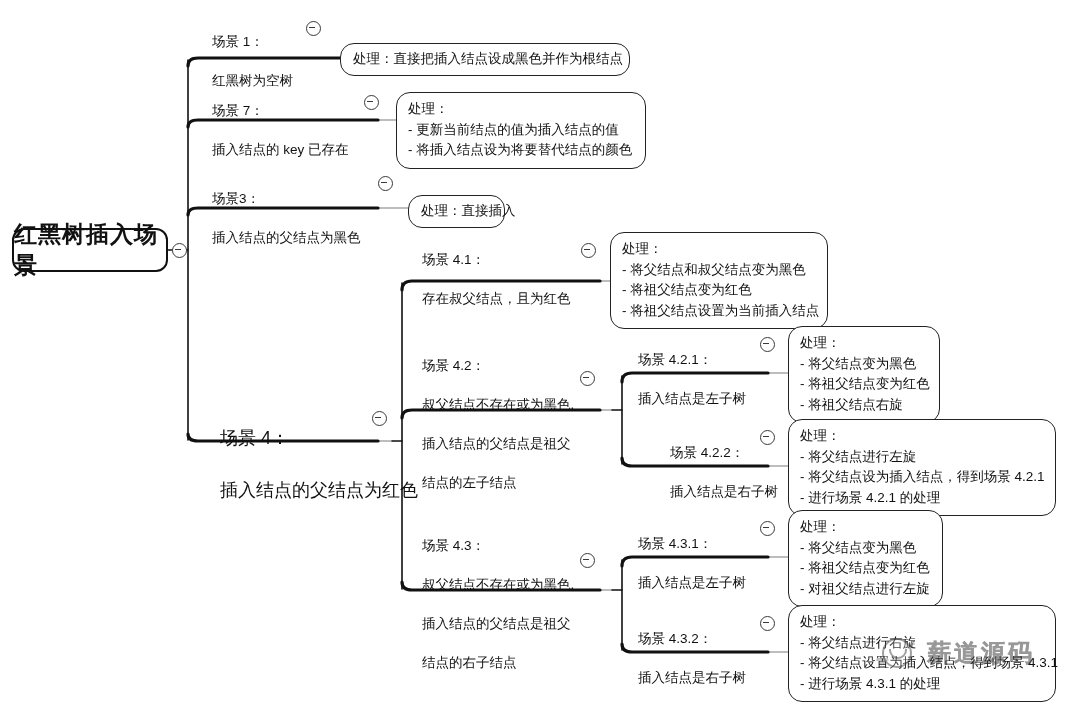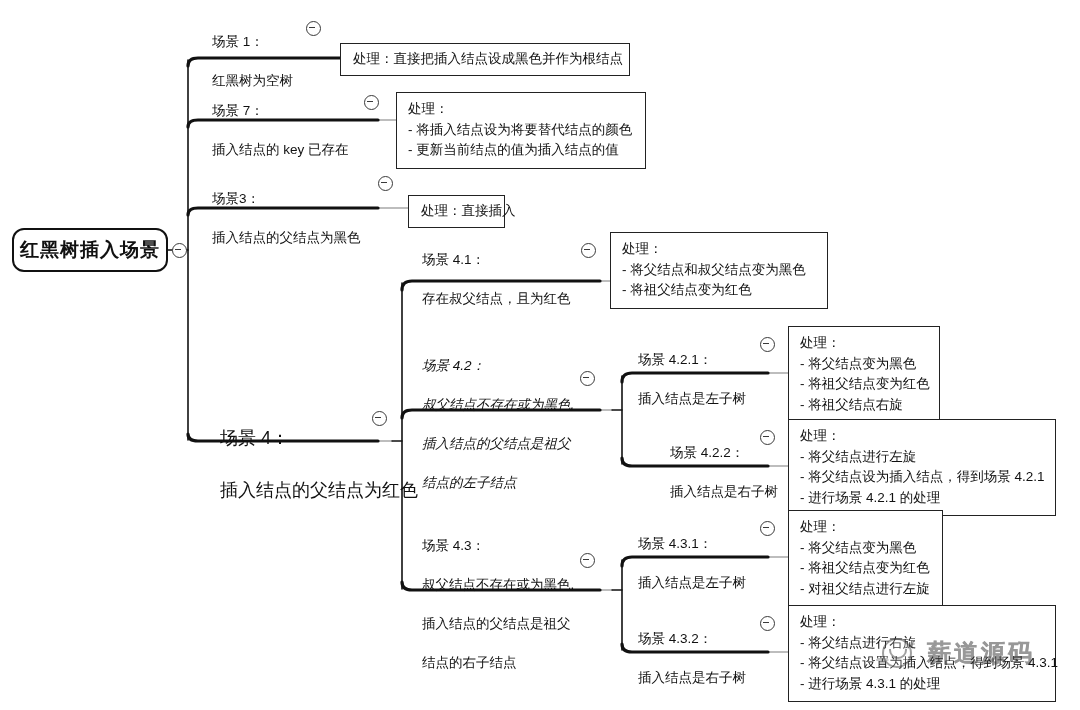--- a/index.html
+++ b/index.html
@@ -47,21 +47,21 @@
     line-height: 1.45;
     white-space: pre-line;
   }
   .topic .t-line { display: block; }
 
   
   .pbox {
     position: absolute;
     box-sizing: border-box;
     border: 1.4px solid #222;
-    border-radius: 0;
+    border-radius: 14px;
     background: #fff;
     z-index: 6;
     padding: 6px 11px 7px 11px;
     line-height: 1.52;
   }
   .pbox .p-line { display: block; white-space: pre; }
   .pbox.single { padding: 5px 12px; }
 
   
   .handle {
@@ -162,43 +162,43 @@
 
       <path d="M612,590 L622,590" stroke-width="1.4"></path>
       <path d="M622,560 L622,650" stroke-width="1.6"></path>
       <path d="M622,566 Q622,557 632,557 L768,557" stroke-width="3.2"></path>
       <path d="M768,557 L790,557" stroke-width="1.2" stroke-opacity="0.55"></path>
       <path d="M622,644 Q622,652 632,652 L768,652" stroke-width="3.2"></path>
       <path d="M768,652 L790,652" stroke-width="1.2" stroke-opacity="0.55"></path>
     </g>
   </svg>
 
-  <div class="root-node" style="left:12px; top:228px; width:156px; height:44px; font-size:19px;">
+  <div class="root-node" style="left:12px; top:228px; width:156px; height:44px; font-size:23px;">
     <span>红黑树插入场景</span>
   </div>
   <div class="handle" style="left:172px; top:243px;"></div>
 
   <div class="topic" style="left:212px; top:12px; font-size:13.5px;">
     <span class="t-line">场景 1：</span>
     <span class="t-line">红黑树为空树</span>
   </div>
   <div class="handle" style="left:306px; top:21px;"></div>
   <div class="pbox single" style="left:340px; top:43px; width:290px; font-size:13.5px;">
     <span class="p-line">处理：直接把插入结点设成黑色并作为根结点</span>
   </div>
 
   <div class="topic" style="left:212px; top:81px; font-size:13.5px;">
     <span class="t-line">场景 7：</span>
     <span class="t-line">插入结点的 key 已存在</span>
   </div>
   <div class="handle" style="left:364px; top:95px;"></div>
   <div class="pbox" style="left:396px; top:92px; width:250px; font-size:13.5px;">
     <span class="p-line">处理：</span>
+    <span class="p-line">- 更新当前结点的值为插入结点的值</span>
     <span class="p-line">- 将插入结点设为将要替代结点的颜色</span>
-    <span class="p-line">- 更新当前结点的值为插入结点的值</span>
   </div>
 
   <div class="topic" style="left:212px; top:169px; font-size:13.5px;">
     <span class="t-line">场景3：</span>
     <span class="t-line">插入结点的父结点为黑色</span>
   </div>
   <div class="handle" style="left:378px; top:176px;"></div>
   <div class="pbox single" style="left:408px; top:195px; width:97px; font-size:13.5px;">
     <span class="p-line">处理：直接插入</span>
   </div>
@@ -211,23 +211,24 @@
 
   <div class="topic" style="left:422px; top:230px; font-size:13.5px;">
     <span class="t-line">场景 4.1：</span>
     <span class="t-line">存在叔父结点，且为红色</span>
   </div>
   <div class="handle" style="left:581px; top:243px;"></div>
   <div class="pbox" style="left:610px; top:232px; width:218px; font-size:13.5px;">
     <span class="p-line">处理：</span>
     <span class="p-line">- 将父结点和叔父结点变为黑色</span>
     <span class="p-line">- 将祖父结点变为红色</span>
-  </div>
-
-  <div class="topic" style="left:422px; top:336px; font-size:13.5px;font-style:italic;">
+    <span class="p-line">- 将祖父结点设置为当前插入结点</span>
+  </div>
+
+  <div class="topic" style="left:422px; top:336px; font-size:13.5px;">
     <span class="t-line">场景 4.2：</span>
     <span class="t-line">叔父结点不存在或为黑色,</span>
     <span class="t-line">插入结点的父结点是祖父</span>
     <span class="t-line">结点的左子结点</span>
   </div>
   <div class="handle" style="left:580px; top:371px;"></div>
 
   <div class="topic" style="left:638px; top:330px; font-size:13.5px;">
     <span class="t-line">场景 4.2.1：</span>
     <span class="t-line">插入结点是左子树</span>

